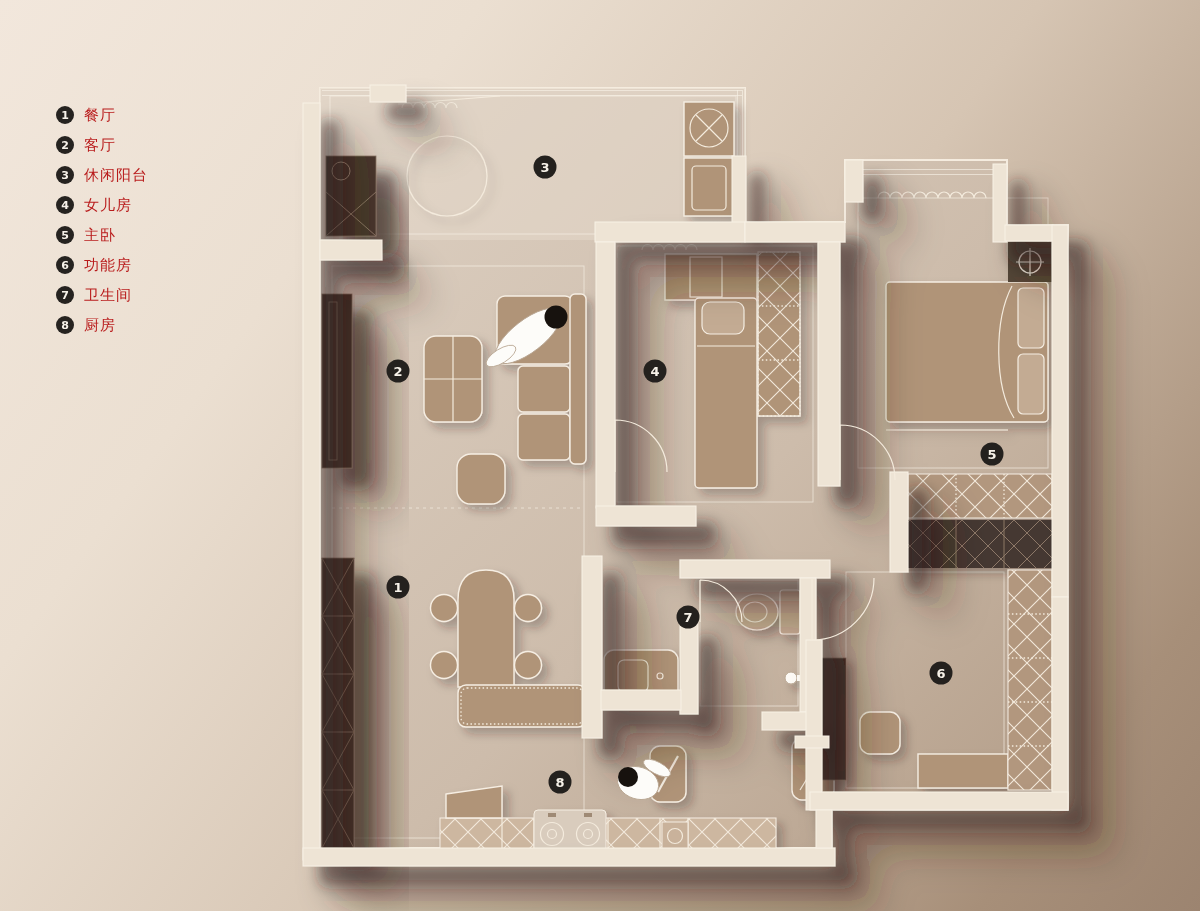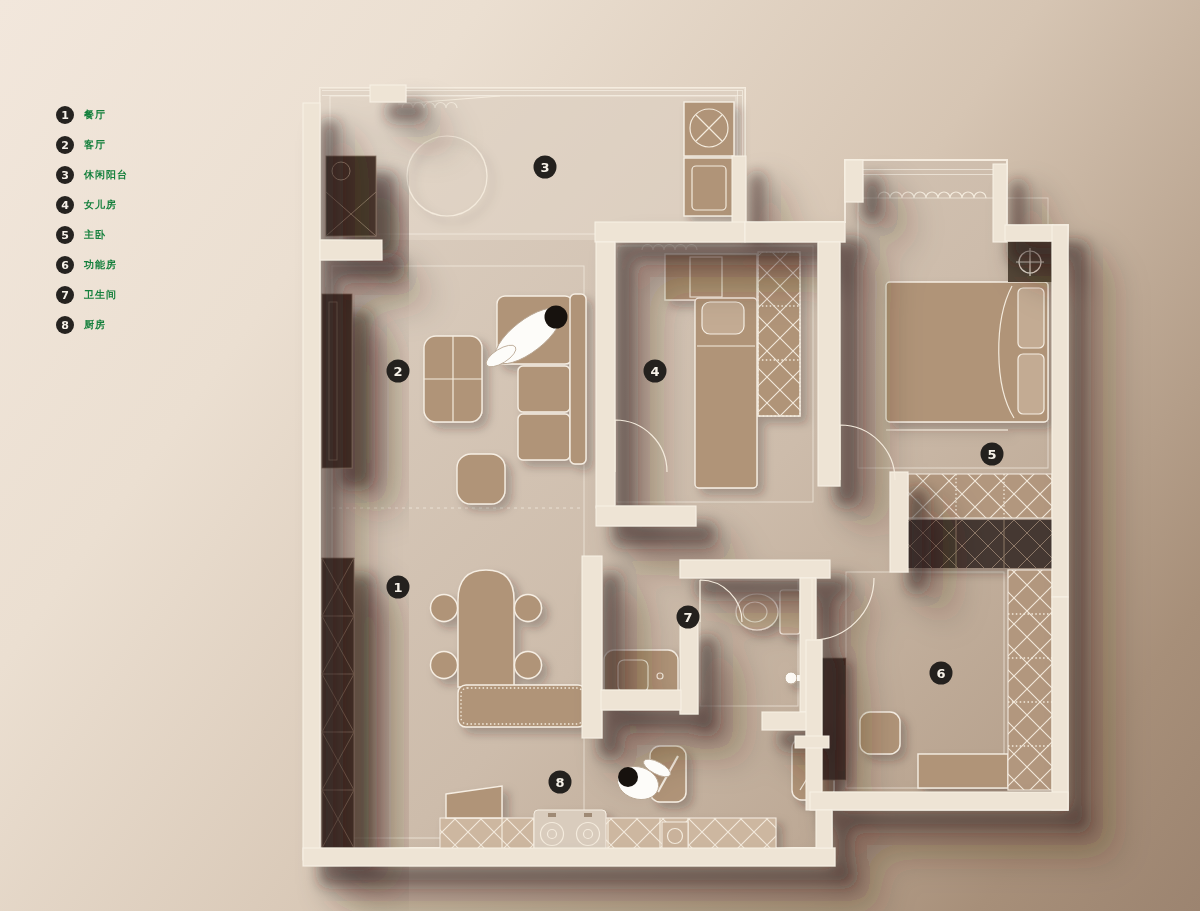--- a/index.html
+++ b/index.html
@@ -8,21 +8,21 @@
     background:linear-gradient(126deg,#f2e7dc 0%,#ebdfd1 26%,#d6c5b3 56%,#a78f79 88%,#9c8470 100%);
     font-family:"DejaVu Sans","Liberation Sans",sans-serif;
   }
   .stage{position:relative;width:1200px;height:911px;}
   .legend{position:absolute;left:56px;top:106px;margin:0;padding:0;list-style:none;
           display:flex;flex-direction:column;gap:12px;}
   .legend-item{display:flex;align-items:center;gap:10px;height:18px;}
   .legend-badge{width:18px;height:18px;border-radius:50%;background:#262320;color:#f7f2ea;
           font-size:11px;font-weight:bold;display:flex;align-items:center;justify-content:center;
           flex:0 0 18px;line-height:1;}
-  .legend-label{font-size:10px;color:#15803d;letter-spacing:1px;font-weight:bold;}
+  .legend-label{font-size:15px;color:#b91c1c;letter-spacing:1px;}
   svg.plan{position:absolute;left:0;top:0;}
   .w{fill:#eee4d5;stroke:#f8f1e6;stroke-width:1;}
   .cabD{fill:#46392f;stroke:#8d7867;stroke-width:.8;}
   .furn{fill:#b09478;stroke:#f6eee3;stroke-width:1.4;}
   .furnL{fill:#c3ab93;stroke:#f6eee3;stroke-width:1.2;}
   .ln{stroke:#f4ebdd;stroke-width:1.2;fill:none;}
   .lnT{stroke:rgba(248,241,230,.65);stroke-width:1;fill:none;}
   .dot{stroke:#f4ebdd;stroke-width:1.3;fill:none;stroke-dasharray:1.5 2.4;}
   .badge circle{fill:#24211e;}
   .badge text{fill:#f6f1e8;font-size:13px;font-weight:bold;text-anchor:middle;

